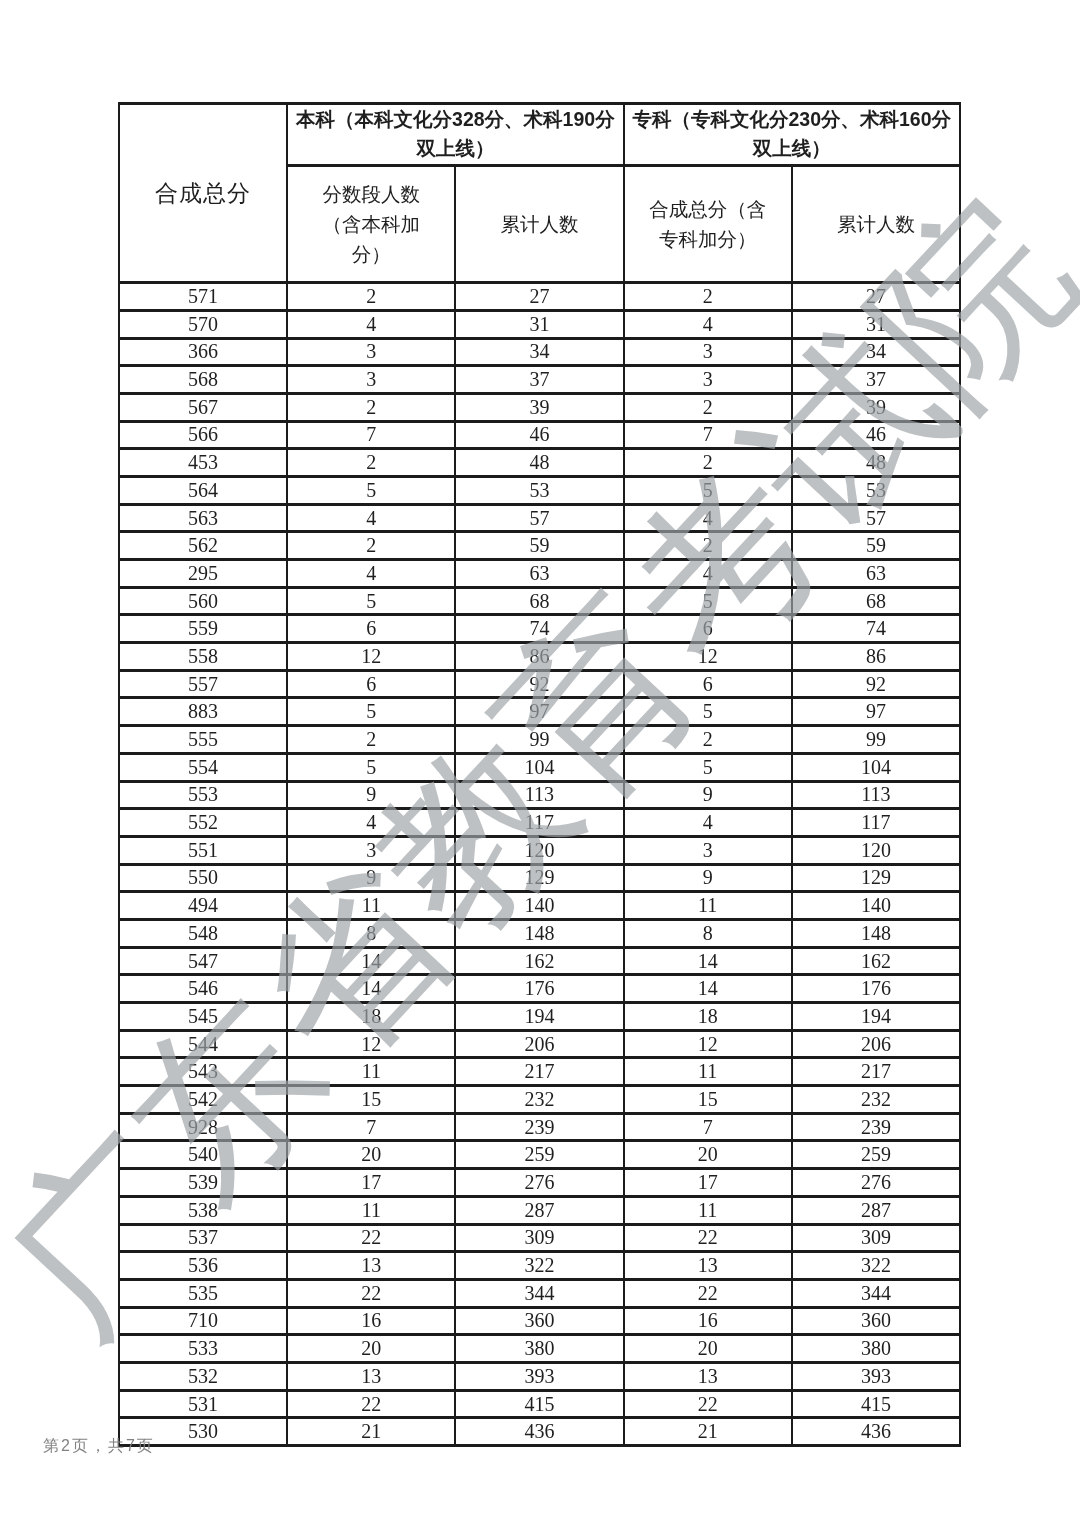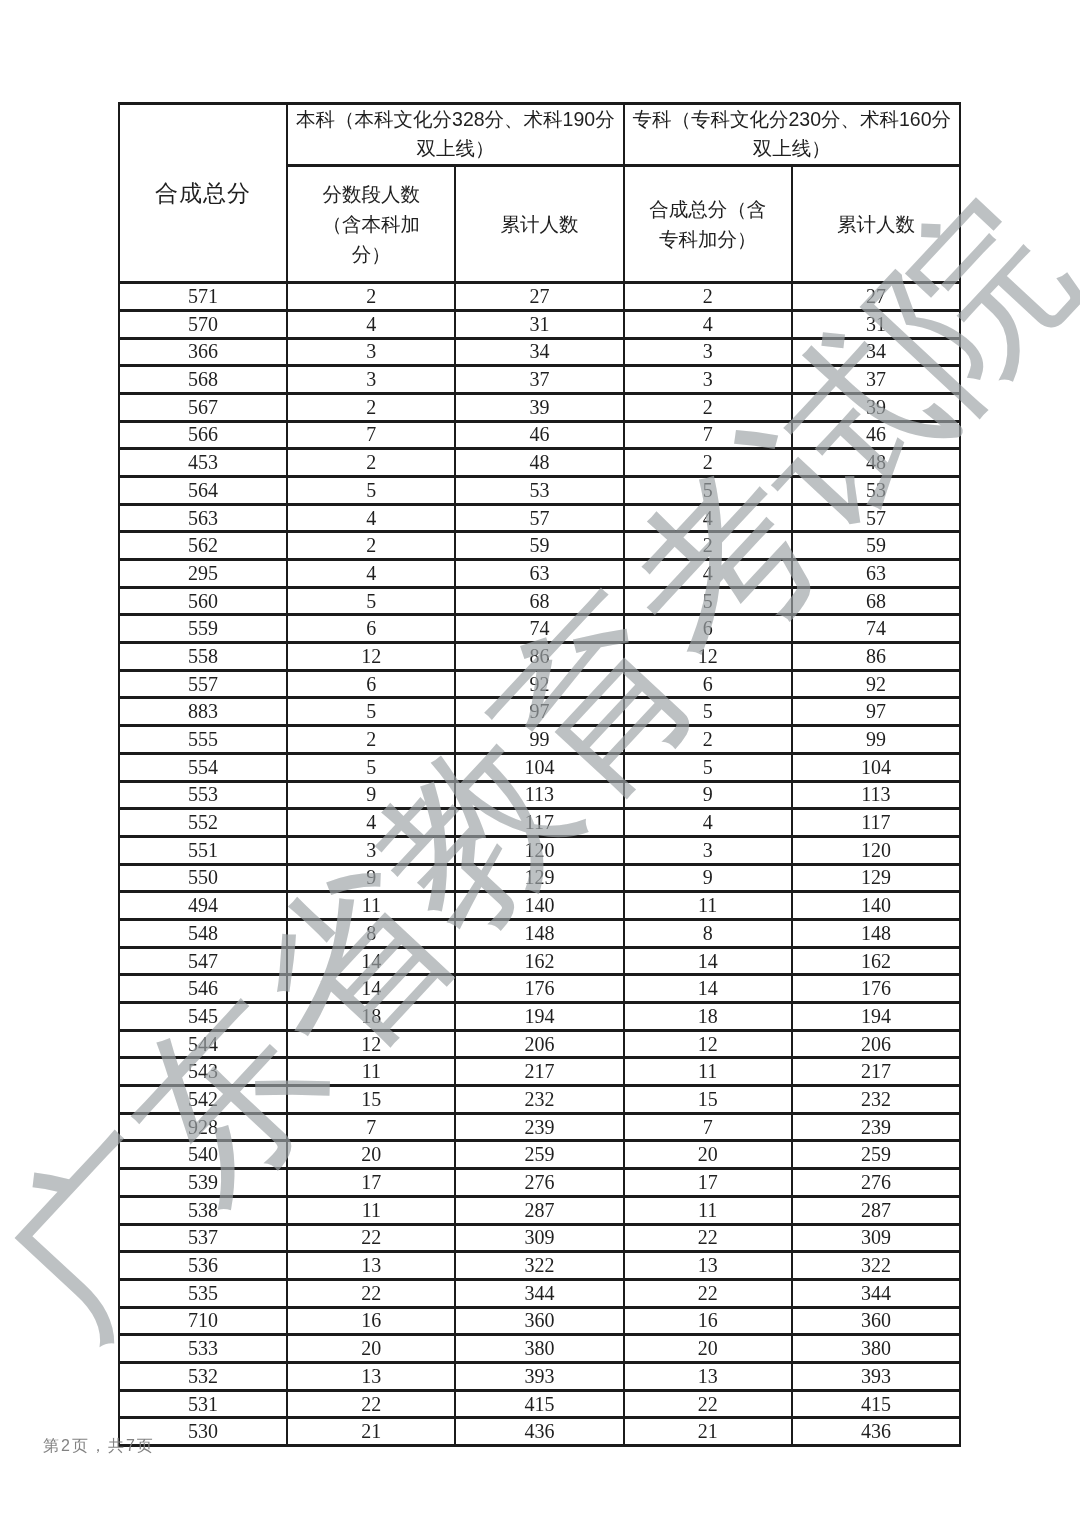--- a/index.html
+++ b/index.html
@@ -42,20 +42,21 @@
   }
   thead td.corner-cell {
     font-size: 23px;
     letter-spacing: 1px;
   }
   thead td.group-cell {
     height: 57px;
     font-size: 19.5px;
     line-height: 1.5;
     padding: 0 4px;
+    font-weight: bold;
   }
   thead td.sub-cell {
     height: 76px;
     font-size: 19.5px;
     line-height: 1.55;
     padding: 12px 16px;
   }
   tbody td {
     height: 24.7px;
     padding: 0;

